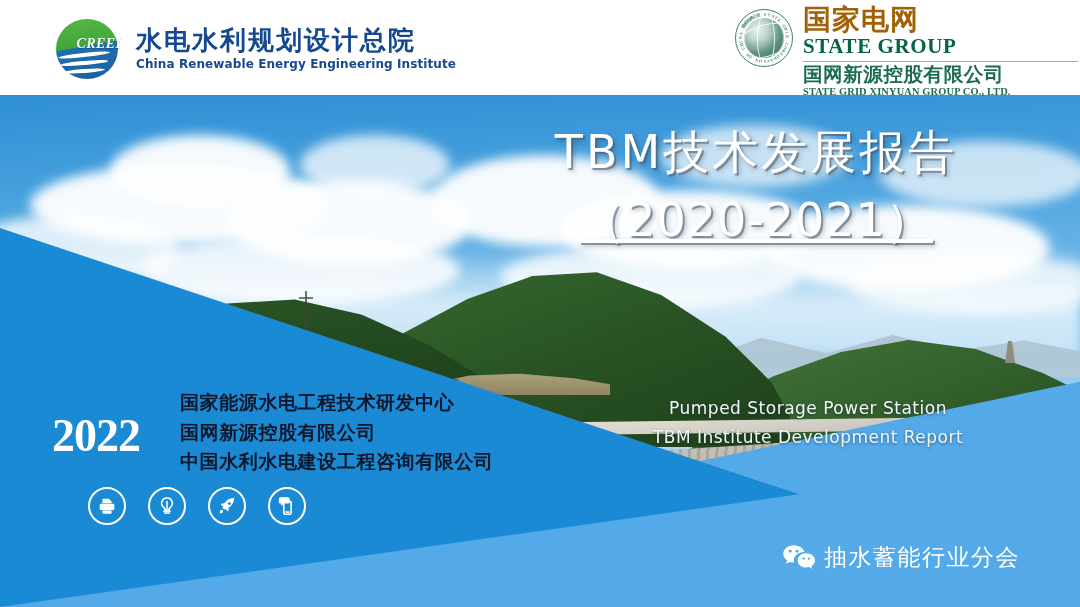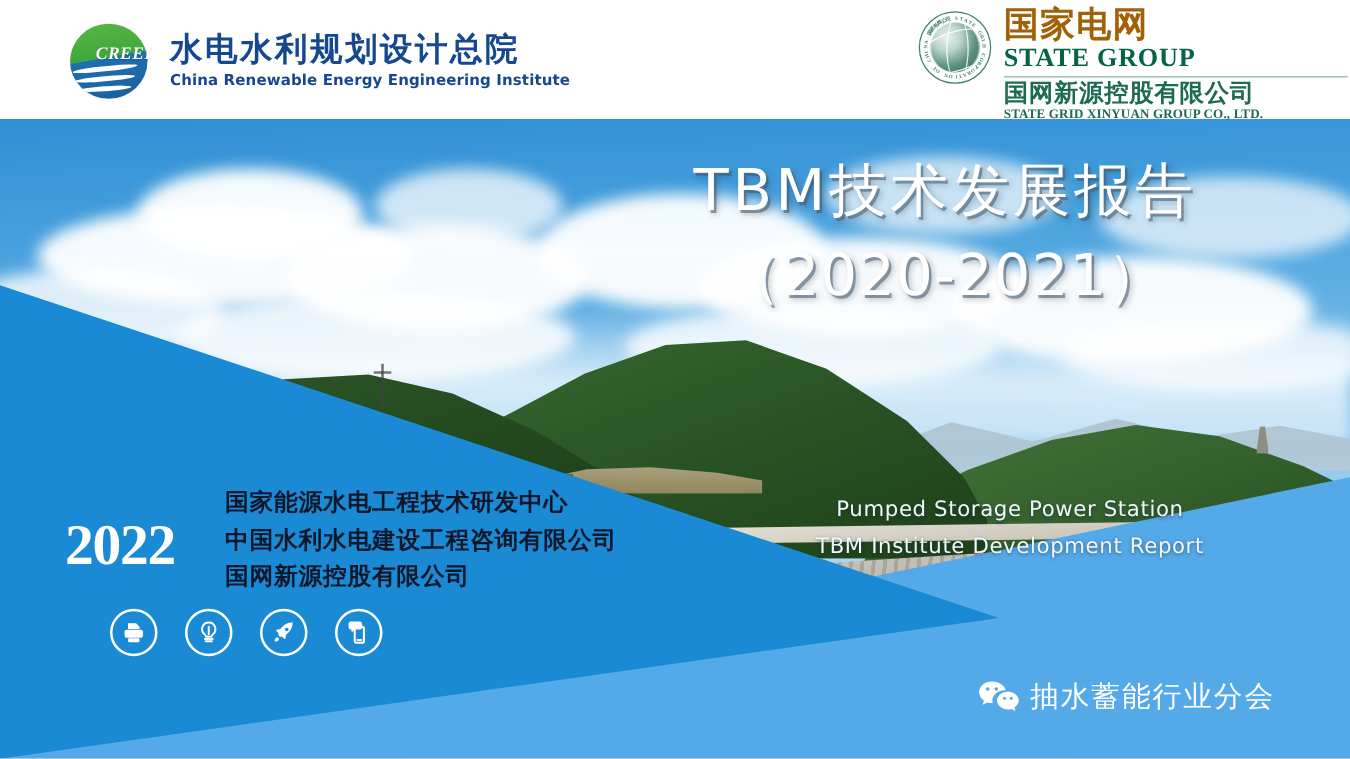--- a/index.html
+++ b/index.html
@@ -235,21 +235,21 @@
   
   .title-wrap {
     position:absolute; right:44px; top:118px; z-index:22; text-align:center; width:560px;
   }
   .t-line {
     font-family:"DejaVu Sans","Liberation Sans",sans-serif;
     font-size:46px; font-weight:normal; color:#ffffff; line-height:1.48;
     letter-spacing:3px; white-space:nowrap;
     text-shadow: 2px 2px 0 rgba(70,90,110,.55), 3px 3px 5px rgba(40,60,80,.35);
   }
-  .t-line.t3 { letter-spacing:1px; }
+  .t-line.t3 { letter-spacing:1px;text-decoration:underline; }
 
   .subtitle-wrap {
     position:absolute; right:62px; top:394px; z-index:22; text-align:center; width:420px;
   }
   .s-line {
     font-family:"DejaVu Sans","Liberation Sans",sans-serif;
     font-size:17px; color:#f2f6f9; line-height:1.72; letter-spacing:.5px; white-space:nowrap;
     text-shadow:0 1px 3px rgba(20,40,60,.6);
   }
 
@@ -432,22 +432,22 @@
 
   <div class="subtitle-wrap">
     <div class="s-line">Pumped Storage Power Station</div>
     <div class="s-line">TBM Institute Development Report</div>
   </div>
 
   <div class="year">2022</div>
 
   <div class="orgs">
     <div class="org-line">国家能源水电工程技术研发中心</div>
+    <div class="org-line">国网新源控股有限公司</div>
     <div class="org-line">中国水利水电建设工程咨询有限公司</div>
-    <div class="org-line">国网新源控股有限公司</div>
   </div>
 
   <div class="icon-row">
 
     <div class="ic">
       <svg width="22" height="22" viewBox="0 0 24 24" fill="none" stroke="#ffffff" stroke-width="1.9" stroke-linecap="round" stroke-linejoin="round">
         <path d="M7 4h7l3 3v2H7z" fill="#ffffff" stroke="none"></path>
         <rect x="4" y="9.5" width="16" height="7" rx="1.6" fill="#ffffff" stroke="none"></rect>
         <rect x="7" y="17" width="10" height="3.4" rx="1" fill="#ffffff" stroke="none"></rect>
       </svg>

